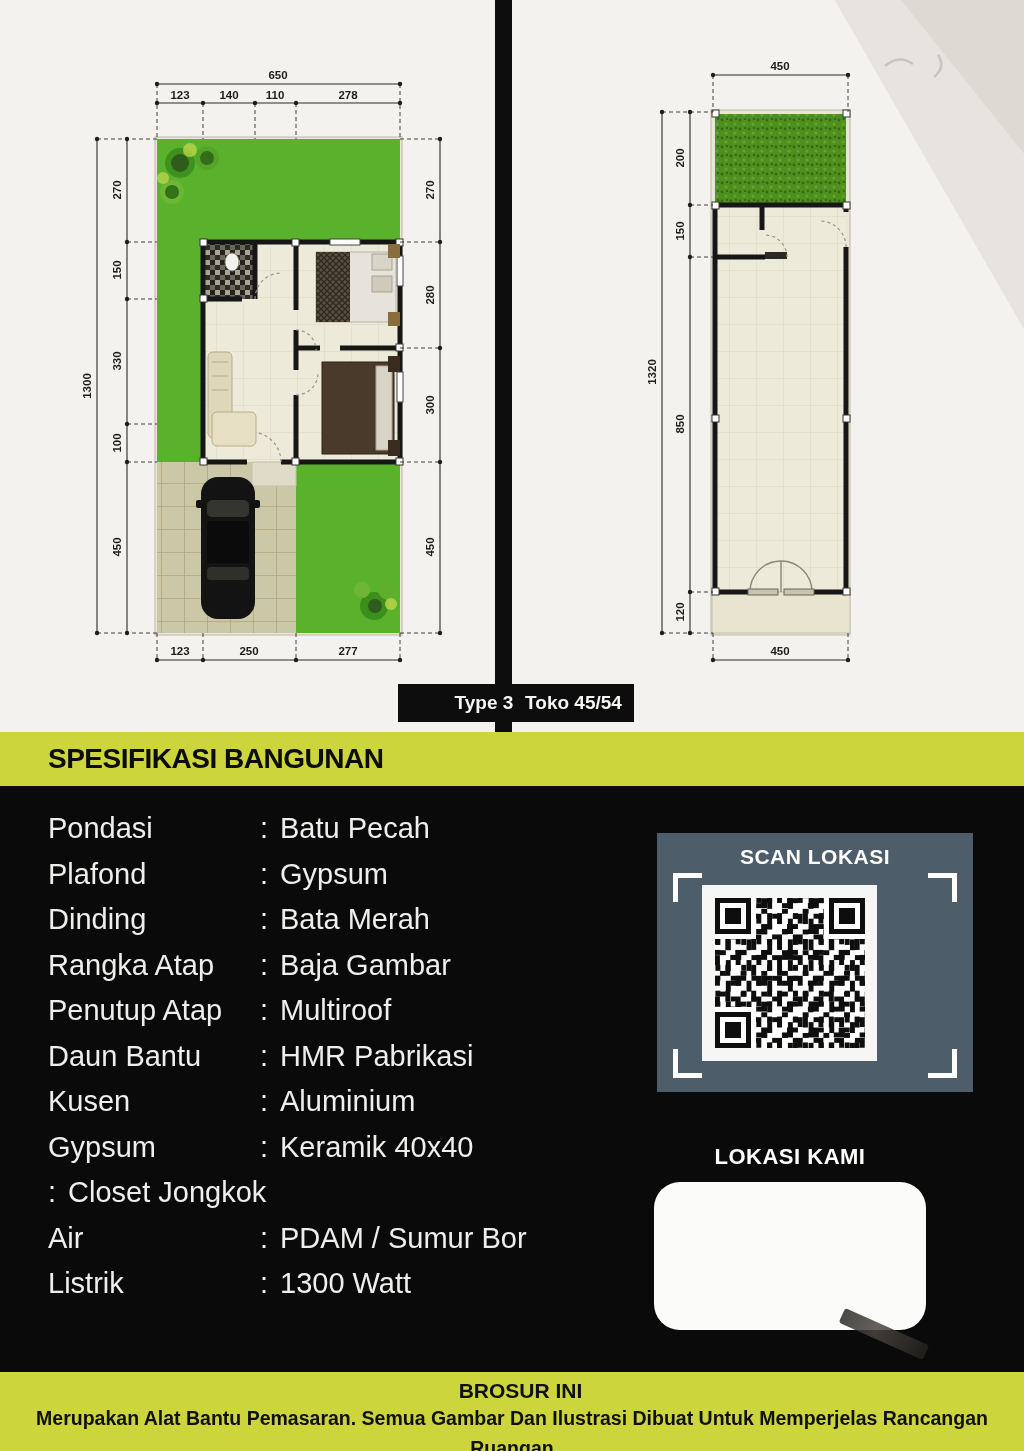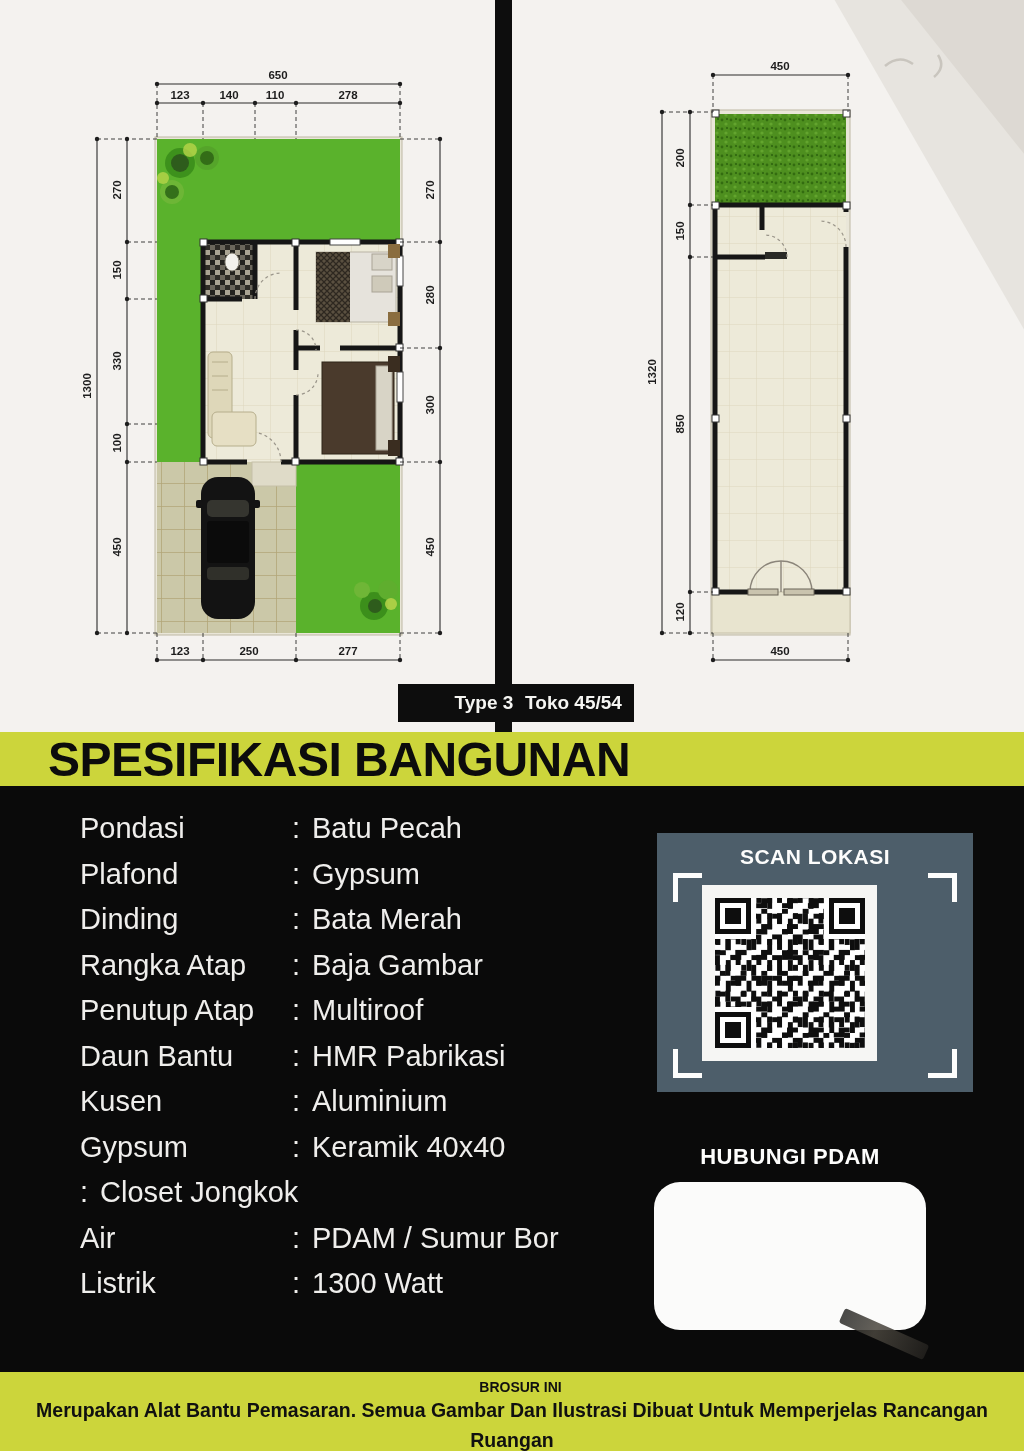--- a/index.html
+++ b/index.html
@@ -15,24 +15,24 @@
   .badge-row{position:absolute;top:684px;height:38px;background:#0d0d0d;display:flex;
              align-items:center;justify-content:center;}
   #badge-type{left:398px;width:115px;padding-left:47px;}
   #badge-toko{left:513px;width:121px;}
   .badge-row span{color:#f5f5f2;font-weight:bold;font-size:19px;}
   #plan-svg{position:absolute;left:0;top:0;}
   .dimtxt{font:bold 11.5px "Liberation Sans",sans-serif;fill:#1d1d1d;}
   
   #spec-band{position:absolute;left:0;top:732px;width:1024px;height:54px;background:#ccd53b;
              display:flex;align-items:center;}
-  #spec-title{margin-left:48px;font-size:48px;font-weight:900;color:#0c0c0c;letter-spacing:-.5px;}
+  #spec-title{margin-left:48px;font-size:28px;font-weight:900;color:#0c0c0c;letter-spacing:-.5px;}
   
   #black-section{position:absolute;left:0;top:786px;width:1024px;height:586px;background:#0a0a0a;}
-  #spec-list{position:absolute;left:48px;top:20px;width:560px;margin-left:32px;}
+  #spec-list{position:absolute;left:48px;top:20px;width:560px;}
   .spec-row{display:flex;height:45.5px;align-items:center;color:#efeeec;font-size:29px;}
   .spec-label{width:212px;flex:none;}
   .spec-colon{width:20px;flex:none;}
   .spec-value{flex:1;white-space:nowrap;}
   
   #qr-panel{position:absolute;left:657px;top:47px;width:316px;height:259px;background:#4d5e6a;}
   #qr-title{position:absolute;left:0;top:12px;width:100%;text-align:center;color:#fdfdfc;
             font-weight:bold;font-size:21px;letter-spacing:.5px;}
   .crn{position:absolute;width:24px;height:24px;border:0 solid #fdfdfc;}
   #crn-tl{left:16px;top:40px;border-left-width:5px;border-top-width:5px;}
@@ -45,21 +45,21 @@
   #contact-title{position:absolute;left:625px;top:358px;width:330px;text-align:center;
                  color:#fdfdfc;font-weight:bold;font-size:22px;letter-spacing:.5px;}
   #contact-box{position:absolute;left:654px;top:396px;width:272px;height:148px;background:#fbfbfa;
                border-radius:26px;}
   #scribble{position:absolute;left:838px;top:540px;width:92px;height:16px;background:
             linear-gradient(90deg,#2a2a28,#4a463e 40%,#23211e);transform:rotate(24deg);
             border-radius:3px;opacity:.85;}
   
   #footer-band{position:absolute;left:0;top:1372px;width:1024px;height:79px;background:#ccd53b;
                color:#101010;text-align:center;}
-  #footer-title{font-size:14px;font-weight:bold;margin-top:7px;padding-left:17px;}
+  #footer-title{font-size:21px;font-weight:bold;margin-top:7px;padding-left:17px;}
   .footer-line{font-size:19.5px;font-weight:bold;line-height:30px;}
 </style>
 </head>
 <body>
 
 <div id="page">
 
   <div id="plans-section">
     <div id="wedge1"></div>
     <div id="wedge2"></div>
@@ -472,21 +472,21 @@
             <rect x="2" y="2" width="3" height="3"></rect>
             <path d="M22 0h7v7h-7zM23 1v5h5v-5z" fill-rule="evenodd"></path>
             <rect x="24" y="2" width="3" height="3"></rect>
             <path d="M0 22h7v7h-7zM1 23v5h5v-5z" fill-rule="evenodd"></path>
             <rect x="2" y="24" width="3" height="3"></rect>
           </g>
         </svg>
       </div>
     </div>
 
-    <div id="contact-title">HUBUNGI PDAM</div>
+    <div id="contact-title">LOKASI KAMI</div>
     <div id="contact-box"></div>
     <div id="scribble"></div>
   </div>
 
   <div id="footer-band">
     <div id="footer-title">BROSUR INI</div>
     <div class="footer-line">Merupakan Alat Bantu Pemasaran. Semua Gambar Dan Ilustrasi Dibuat Untuk Memperjelas Rancangan Ruangan</div>
     <div class="footer-line">Serta Tujuan Artistik. Spesifikasi Desain Sewaktu-waktu Dapat Berubah Sesuai Kondisi Lapangan</div>
   </div>
 

